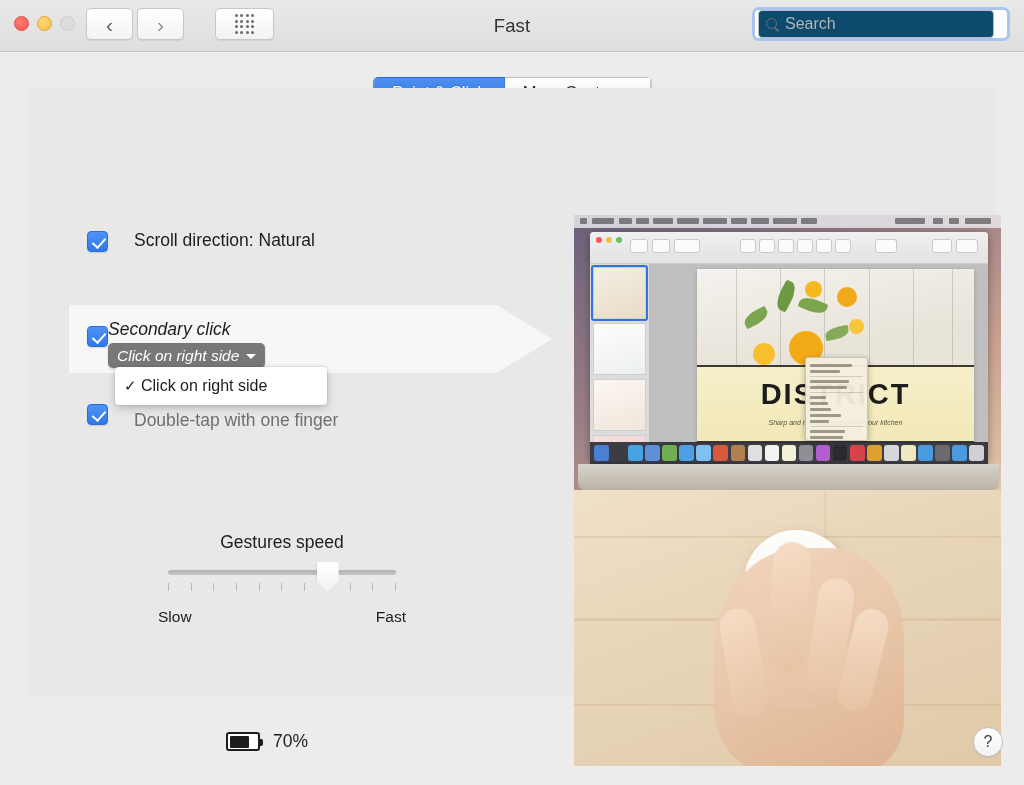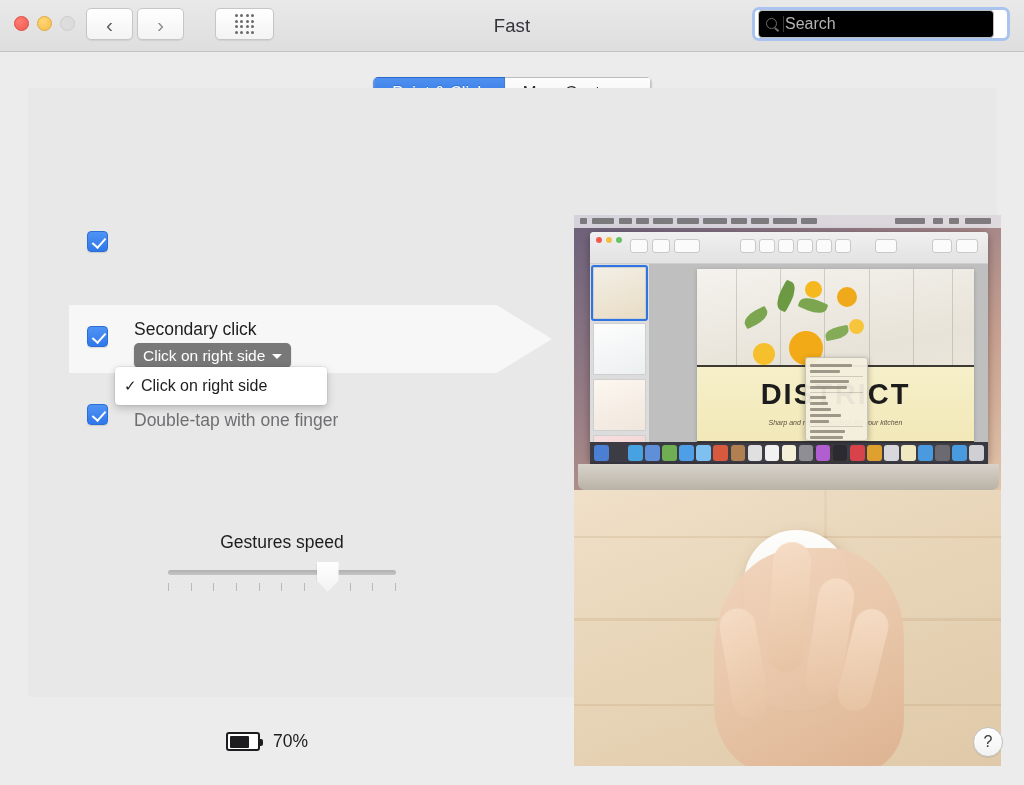--- a/index.html
+++ b/index.html
@@ -64,21 +64,21 @@
     border-radius: 7px;
     border: 3px solid #a9c4ee;
     background: #ffffff;
     display: flex; align-items: center;
     padding: 0 8px;
   }
   .searchwrap .inner {
     width: 100%; height: 100%;
     display: flex; align-items: center;
     border: 1px solid #bdbdbd; border-radius: 4px;
-    background: #000000; padding: 0 6px; margin: 0 -5px;
+    background: #0c4a6e; padding: 0 6px; margin: 0 -5px;
   }
   .mag { width: 15px; height: 15px; position: relative; flex: 0 0 auto; margin-right: 1px; }
   .mag::before {
     content: ""; position: absolute; left: 1px; top: 1px;
     width: 9px; height: 9px; border: 1.6px solid #6e6e6e; border-radius: 50%;
   }
   .mag::after {
     content: ""; position: absolute; left: 9.5px; top: 10px;
     width: 5px; height: 1.6px; background: #6e6e6e;
     transform: rotate(42deg); transform-origin: left center;
@@ -141,21 +141,21 @@
 
   
   .pennant {
     position: absolute; left: 41px; top: 217px;
     width: 483px; height: 68px;
     background: #f7f7f7;
     box-shadow: 0 1px 2px rgba(0,0,0,.07);
     clip-path: polygon(0 0, 88.5% 0, 100% 50%, 88.5% 100%, 0 100%);
   }
   #row-secondary { top: 238px; left: 59px; }
-  #row-secondary .txt { margin-left: 26px; margin-top: -8px; }
+  #row-secondary .txt { margin-top: -8px; font-style: italic; }
 
   .popup {
     display: inline-flex; align-items: center; gap: 7px;
     height: 25px; padding: 0 9px;
     background: #787878;
     border-radius: 5px;
     margin-top: 3px;
     box-shadow: 0 1px 2px rgba(0,0,0,.2);
   }
   .popup .lbl { font-size: 15.5px; color: #ffffff; white-space: nowrap; }
@@ -384,20 +384,21 @@
     <div class="tab">More Gestures</div>
   </div>
 
   <div class="panel">
 
     <div class="pennant"></div>
 
     <div class="optrow" id="row-scroll">
       <span class="cbx"></span>
       <span class="txt">
+        <div class="opt-title">Scroll direction: Natural</div>
       </span>
     </div>
 
     <div class="optrow" id="row-secondary">
       <span class="cbx"></span>
       <span class="txt">
         <div class="opt-title">Secondary click</div>
         <div class="popup">
           <span class="lbl">Click on right side</span>
           <span class="dn"></span>
@@ -430,20 +431,24 @@
             <i></i>
             <i></i>
             <i></i>
             <i></i>
             <i></i>
             <i></i>
             <i></i>
             <i></i>
           </div>
         <div class="thumb" id="slider-thumb" style="left: calc(70% - 17.8px);"></div>
+      </div>
+      <div class="endlabels">
+        <span>Slow</span>
+        <span>Fast</span>
       </div>
     </div>
 
     <div class="preview">
 
       <div class="prev-top">
         <div class="desk-mbar">
           <span class="mi" style="left:6px;width:7px"></span>
           <span class="mi" style="left:18px;width:22px"></span>
           <span class="mi" style="left:45px;width:13px"></span>

